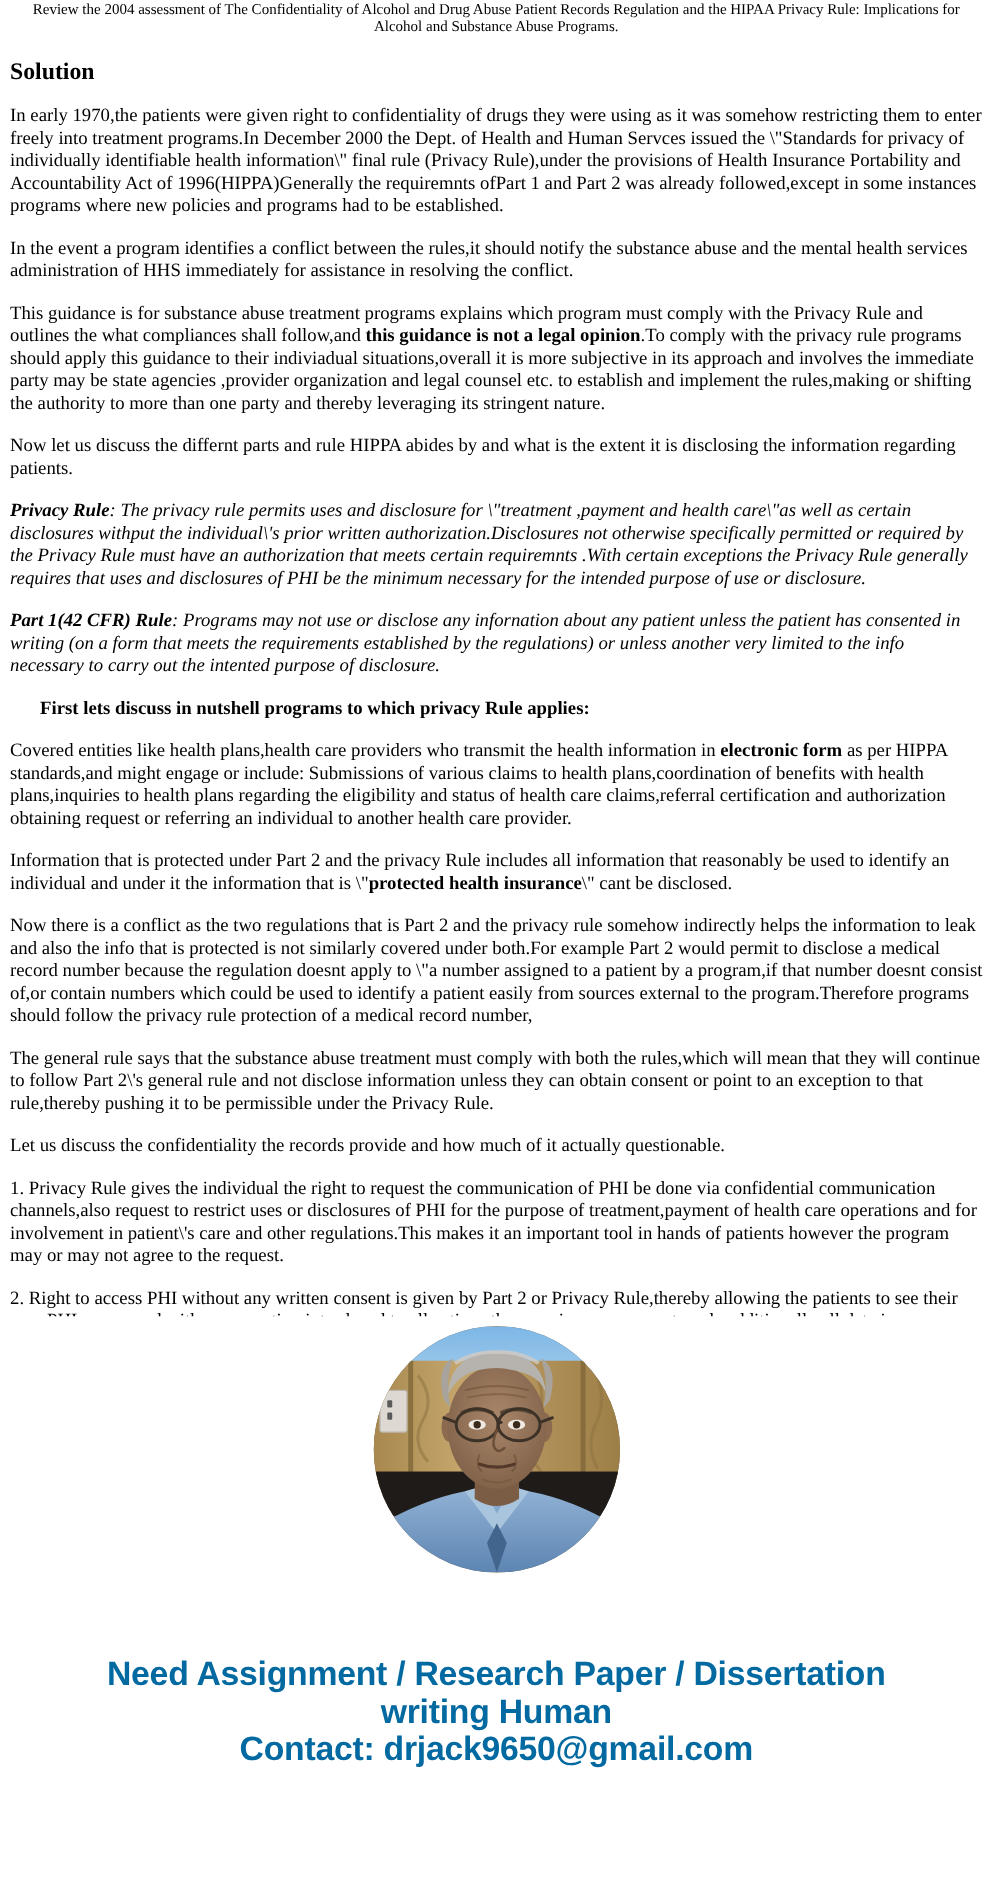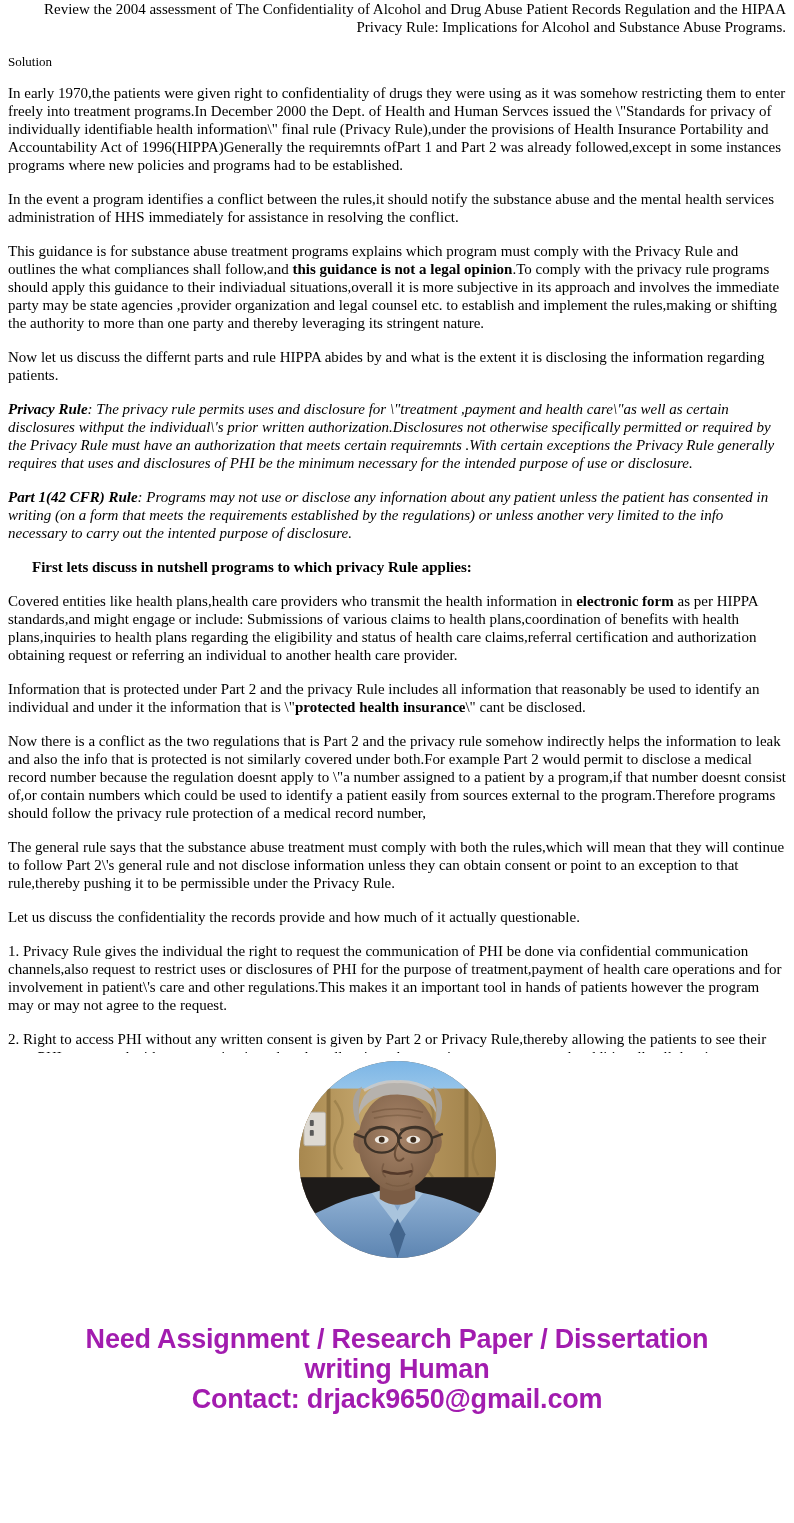--- a/index.html
+++ b/index.html
@@ -14,29 +14,29 @@
     font-family: "Liberation Serif", "DejaVu Serif", serif;
     color: #000000;
   }
 
   .doc {
     padding: 0 8px;
     box-sizing: border-box;
   }
 
   .q-block p {
-    font-size: 15px;
+    font-size: 12px;
     line-height: 1.2;
     margin: 0 0 14px 0;
-    text-align: right;
+    text-align: center;
   }
 
   h2.solution {
-    font-size: 13px;
-    font-weight: normal;
+    font-size: 19px;
+    font-weight: bold;
     margin: 18px 0 14px 0;
     line-height: 1.2;
   }
 
   p.para {
     font-size: 15px;
     line-height: 1.2;
     margin: 0 0 16px 0;
     font-family: Liberation Serif, serif;
   }
@@ -84,21 +84,21 @@
   .avatar svg { display: block; width: 100%; height: 100%; }
 
   
   .footer {
     margin-top: 48px;
     text-align: center;
     font-family: "Liberation Sans", "DejaVu Sans", sans-serif;
     font-weight: bold;
     font-size: 27px;
     line-height: 1.12;
-    color: #a21caf;
+    color: #0369a1;
     letter-spacing: -0.2px;
   }
   .footer .line { display: block; }
 </style>
 </head>
 <body>
 
 <div class="doc">
 
   <div class="q-block">

